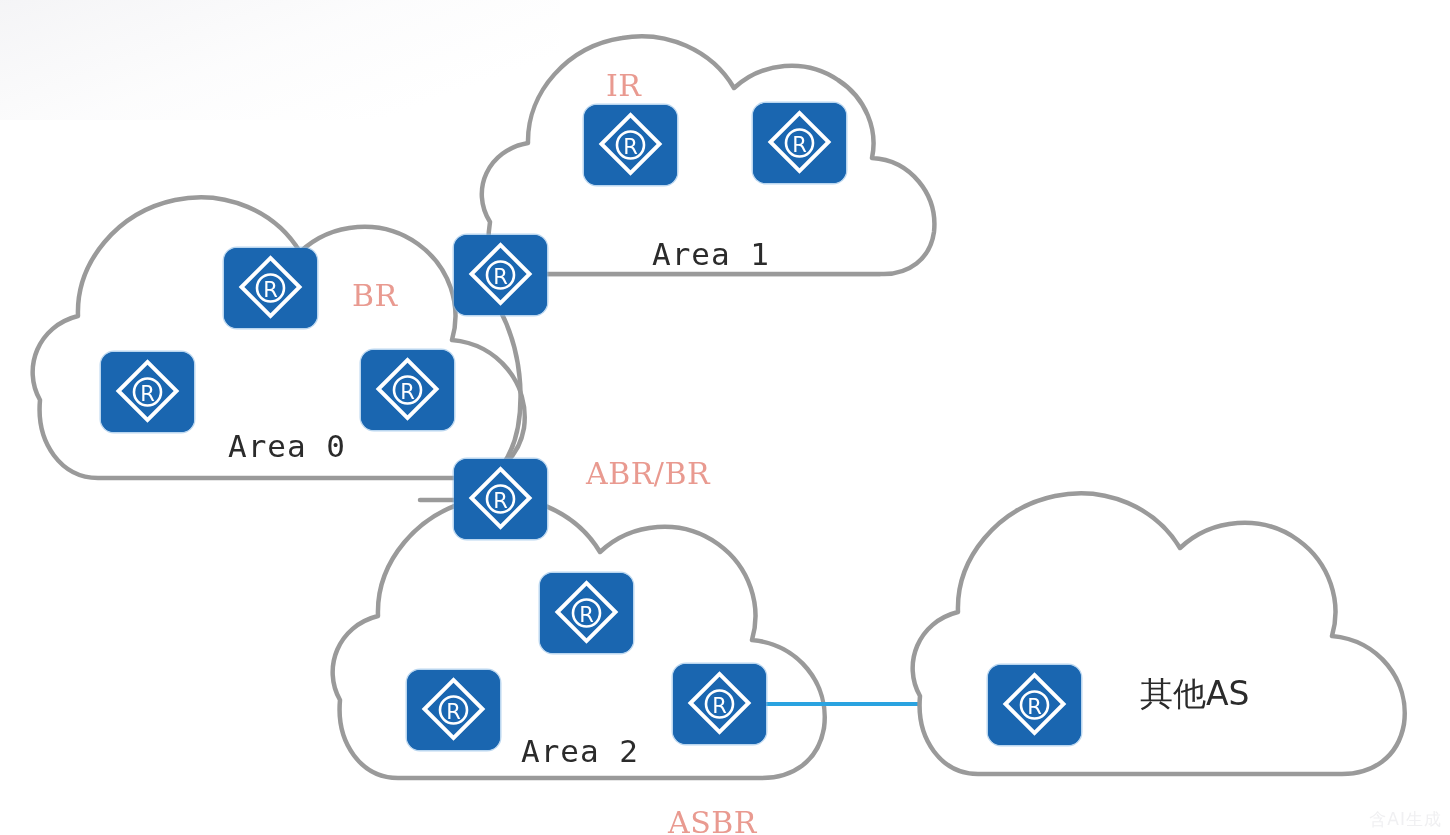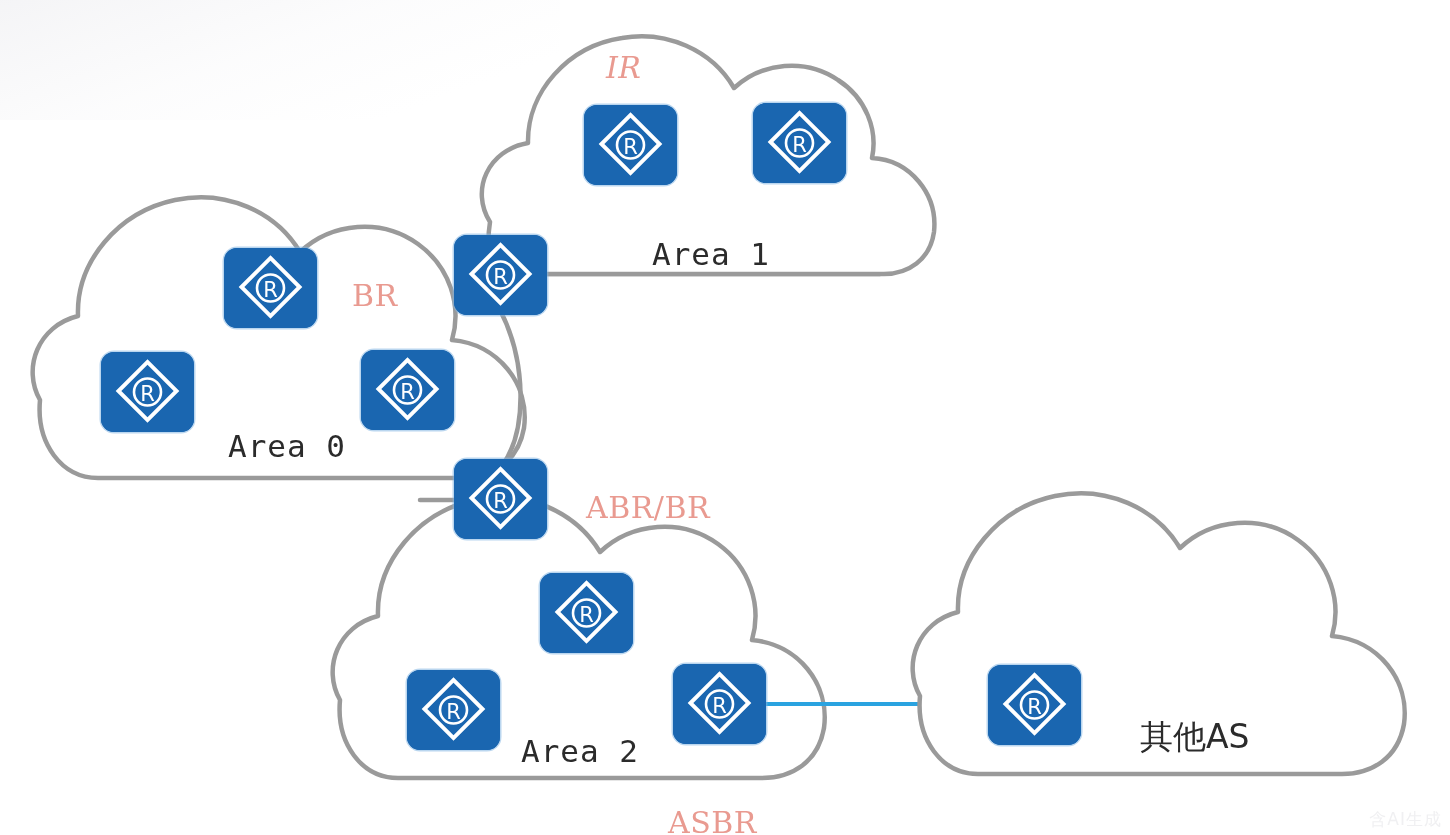--- a/index.html
+++ b/index.html
@@ -255,25 +255,25 @@
       <text x="46.5" y="49" text-anchor="middle" fill="#ffffff" font-family="DejaVu Sans, sans-serif" font-size="21">R</text>
     </svg>
   </div>
 
   <div class="area-label" style="left:652px; top:236px;">Area 1</div>
 
   <div class="area-label" style="left:216px; top:428px;margin-left:12px;">Area 0</div>
 
   <div class="area-label" style="left:521px; top:733px;">Area 2</div>
 
-  <div class="as-label" style="left:1140px; top:672px;margin-top:43px;">其他AS</div>
-
-  <div class="role-label" style="left:606px; top:50px;font-style:italic;">IR</div>
+  <div class="as-label" style="left:1140px; top:672px;">其他AS</div>
+
+  <div class="role-label" style="left:606px; top:68px;">IR</div>
 
   <div class="role-label" style="left:352px; top:278px;">BR</div>
 
-  <div class="role-label" style="left:586px; top:490px;">ABR/BR</div>
+  <div class="role-label" style="left:586px; top:456px;">ABR/BR</div>
 
   <div class="role-label" style="left:668px; top:805px;">ASBR</div>
 
   <div class="watermark">含AI生成</div>
 
 </div>
 
 </body></html>

